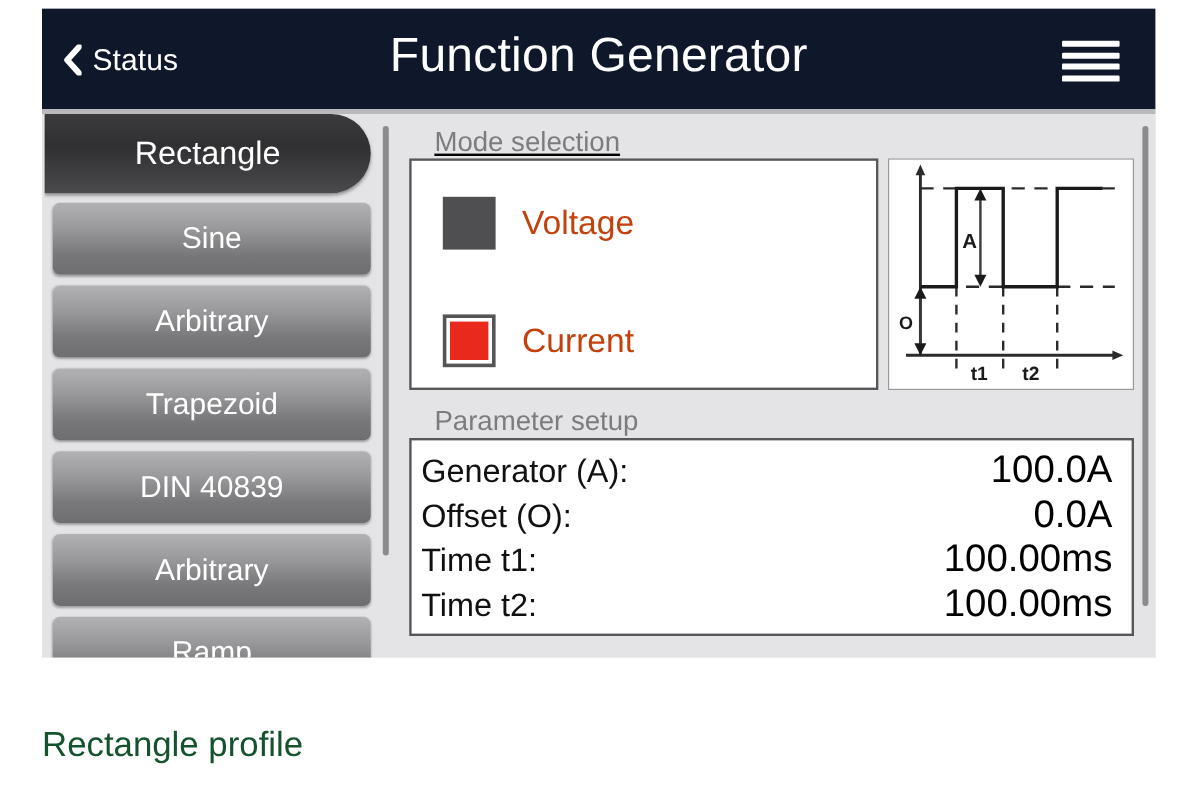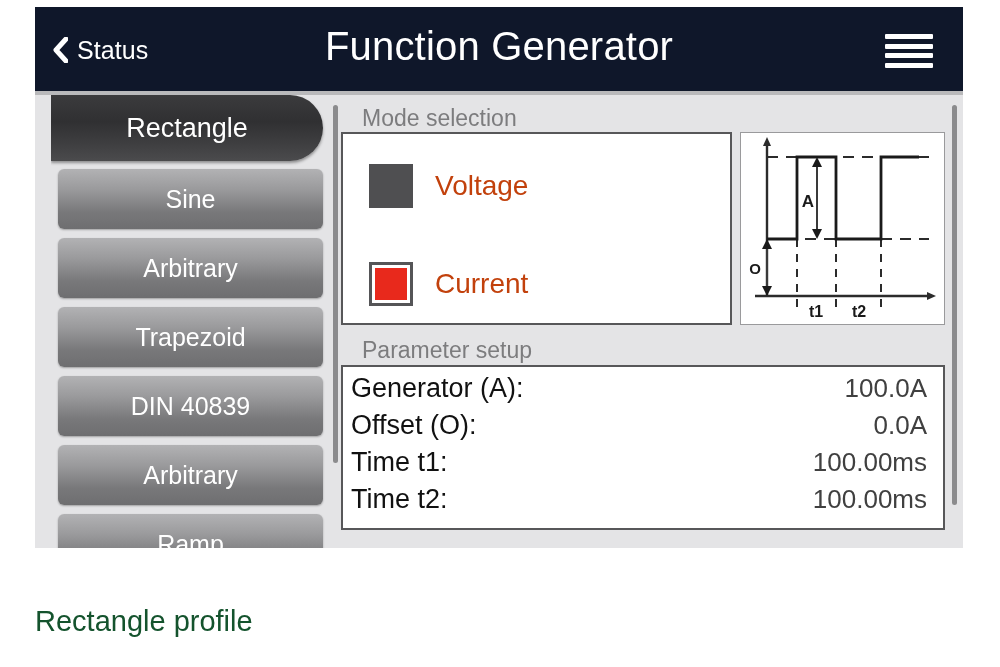--- a/index.html
+++ b/index.html
@@ -99,21 +99,21 @@
     left: 0;
     top: 88px;
     width: 928px;
     height: 453px;
     background: #e4e4e6;
   }
 
   
   #waveform-list {
     position: absolute;
-    left: 16px;
+    left: 2px;
     top: 0px;
     width: 290px;
     height: 509px;
     overflow: hidden;
     padding-left: 28px;
   }
   .wf-item {
     position: absolute;
     left: 7px;
     width: 265px;
@@ -165,20 +165,21 @@
     background: #ffffff;
     border: 2px solid #575759;
     box-sizing: border-box;
   }
 
   
   #mode-row {
     position: absolute;
     left: 0; top: 0;
     width: 631px;
+    text-decoration: underline;
   }
   #mode-panel {
     position: absolute;
     left: 9px;
     top: 37px;
     width: 391px;
     height: 193px;
   }
   .mode-entry {
     position: absolute;
@@ -244,22 +245,22 @@
     align-items: baseline;
     justify-content: space-between;
     height: 37px;
   }
   .param-name {
     color: #111111;
     font-size: 27px;
     white-space: nowrap;
   }
   .param-value {
-    color: #404040;
-    font-size: 26px;
+    color: #000000;
+    font-size: 32px;
     white-space: nowrap;
   }
   #content-scrollbar {
     position: absolute;
     left: 620px;
     top: 10px;
     width: 5px;
     height: 400px;
     background: #8b8b8d;
     border-radius: 3px;

